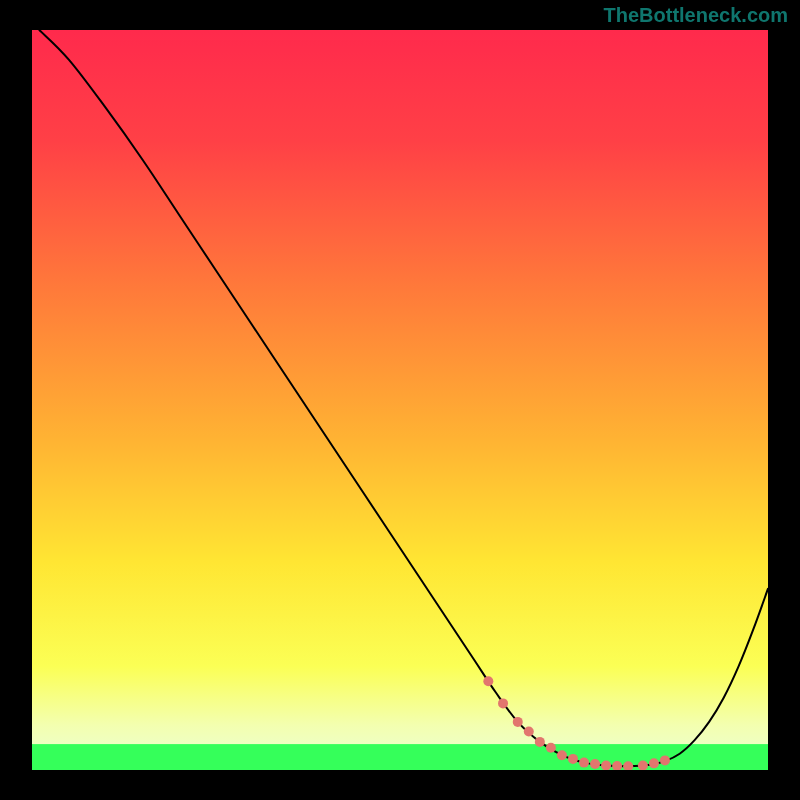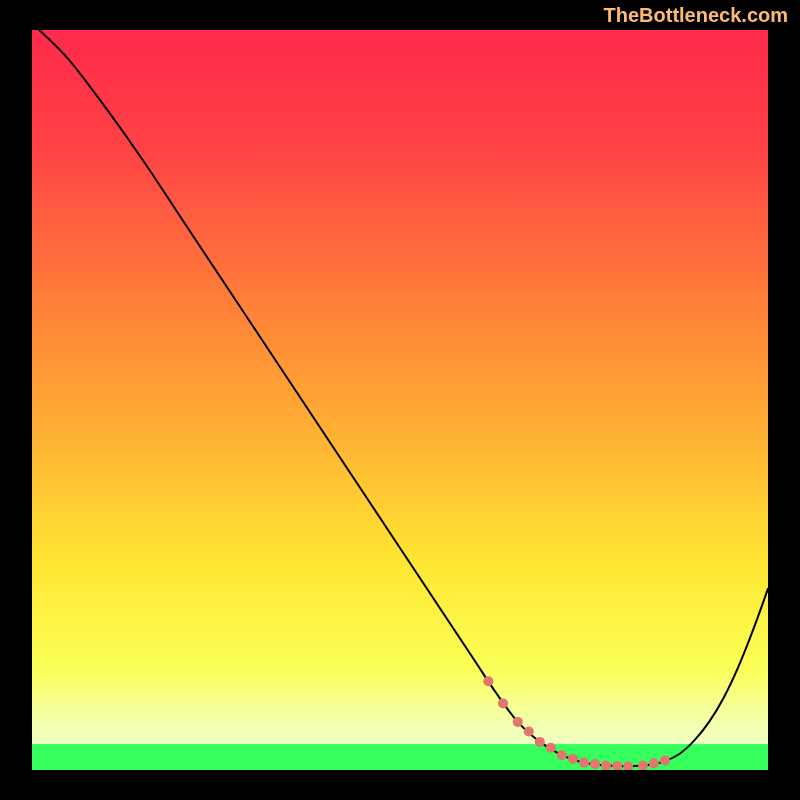--- a/index.html
+++ b/index.html
@@ -14,21 +14,21 @@
   .stage {
     position: relative;
     width: 800px;
     height: 800px;
     background: #000;
   }
   .watermark {
     position: absolute;
     top: 4px;
     right: 12px;
-    color: #fdba74;
+    color: #0f766e;
     font-size: 20px;
     font-weight: 600;
     z-index: 10;
     user-select: none;
   }
   .plot {
     position: absolute;
     left: 32px;
     top: 30px;
     width: 736px;

